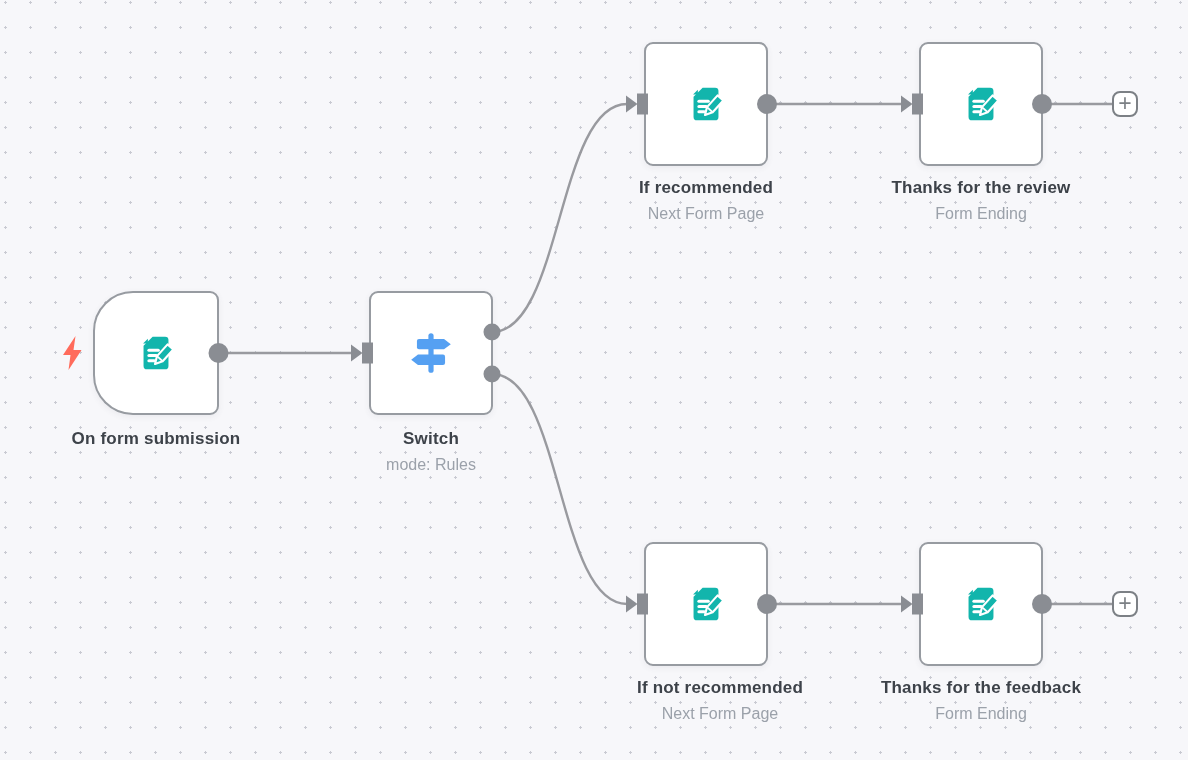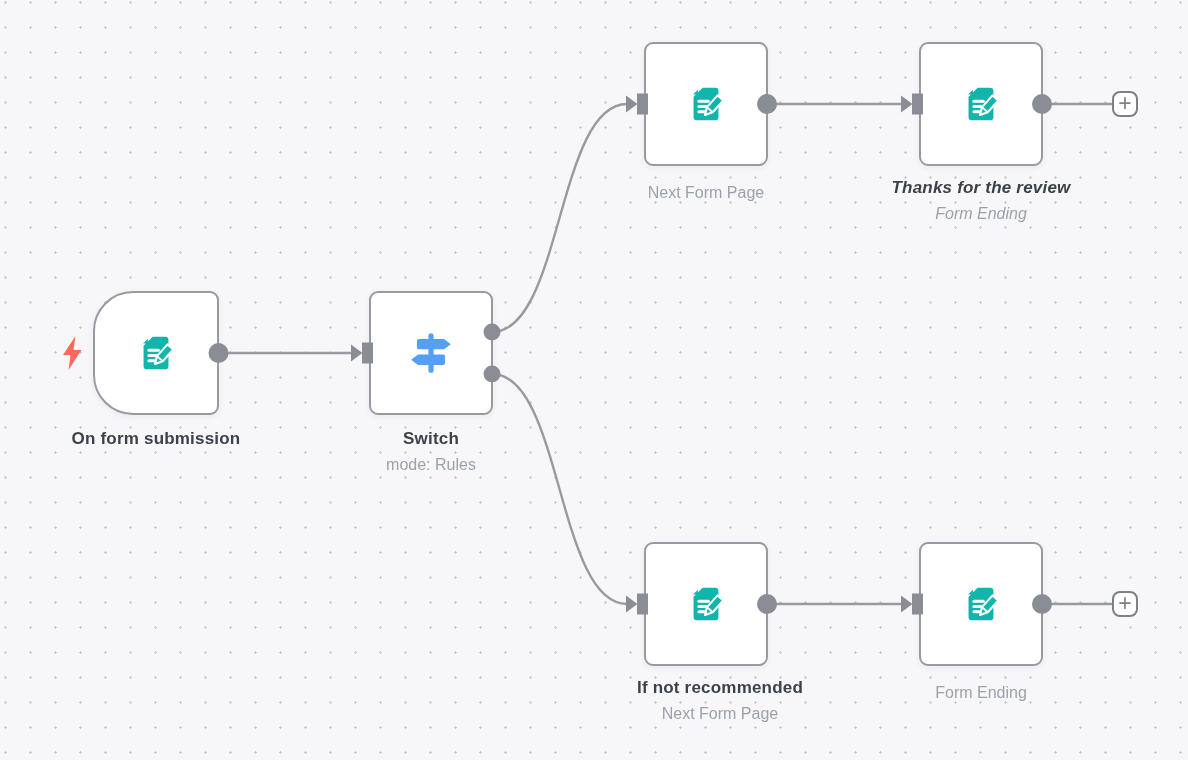--- a/index.html
+++ b/index.html
@@ -82,37 +82,38 @@
       <rect x="15" y="19.5" width="13" height="3.2" rx="1.6" fill="#ffffff"></rect>
       <rect x="15" y="25" width="11" height="3.2" rx="1.6" fill="#ffffff"></rect>
       <rect x="15" y="30.5" width="9" height="3.2" rx="1.6" fill="#ffffff"></rect>
       <g transform="translate(23,35.5) rotate(-48)">
         <path d="M0,0 L7.5,-4 H24 V4 H7.5 Z" fill="#12b5ac" stroke="#ffffff" stroke-width="2.2" stroke-linejoin="round"></path>
         <line x1="7.5" y1="-4" x2="7.5" y2="4" stroke="#ffffff" stroke-width="1.8"></line>
       </g>
     </svg>
   </div>
   <div class="node-label" style="left:546px; top:177px;">
+    <div class="node-title">If recommended</div>
     <div class="node-subtitle">Next Form Page</div>
   </div>
 
   <div class="node" style="left:919px; top:42px;">
     <svg width="46" height="46" viewBox="0 0 48 48">
       <path d="M20.5,7 H33.5 Q37,7 37,10.5 V37.5 Q37,41 33.5,41 H14.5 Q11,41 11,37.5 V16.5 Z" fill="#12b5ac"></path>
       <path d="M15.5,9 L15.5,14 L10.5,14 Z" fill="#12b5ac"></path>
       <rect x="15" y="19.5" width="13" height="3.2" rx="1.6" fill="#ffffff"></rect>
       <rect x="15" y="25" width="11" height="3.2" rx="1.6" fill="#ffffff"></rect>
       <rect x="15" y="30.5" width="9" height="3.2" rx="1.6" fill="#ffffff"></rect>
       <g transform="translate(23,35.5) rotate(-48)">
         <path d="M0,0 L7.5,-4 H24 V4 H7.5 Z" fill="#12b5ac" stroke="#ffffff" stroke-width="2.2" stroke-linejoin="round"></path>
         <line x1="7.5" y1="-4" x2="7.5" y2="4" stroke="#ffffff" stroke-width="1.8"></line>
       </g>
     </svg>
   </div>
-  <div class="node-label" style="left:821px; top:177px;font-style:italic;">
+  <div class="node-label" style="left:821px; top:177px;">
     <div class="node-title">Thanks for the review</div>
     <div class="node-subtitle">Form Ending</div>
   </div>
 
   <div class="node" style="left:644px; top:542px;">
     <svg width="46" height="46" viewBox="0 0 48 48">
       <path d="M20.5,7 H33.5 Q37,7 37,10.5 V37.5 Q37,41 33.5,41 H14.5 Q11,41 11,37.5 V16.5 Z" fill="#12b5ac"></path>
       <path d="M15.5,9 L15.5,14 L10.5,14 Z" fill="#12b5ac"></path>
       <rect x="15" y="19.5" width="13" height="3.2" rx="1.6" fill="#ffffff"></rect>
       <rect x="15" y="25" width="11" height="3.2" rx="1.6" fill="#ffffff"></rect>
@@ -135,20 +136,21 @@
       <rect x="15" y="19.5" width="13" height="3.2" rx="1.6" fill="#ffffff"></rect>
       <rect x="15" y="25" width="11" height="3.2" rx="1.6" fill="#ffffff"></rect>
       <rect x="15" y="30.5" width="9" height="3.2" rx="1.6" fill="#ffffff"></rect>
       <g transform="translate(23,35.5) rotate(-48)">
         <path d="M0,0 L7.5,-4 H24 V4 H7.5 Z" fill="#12b5ac" stroke="#ffffff" stroke-width="2.2" stroke-linejoin="round"></path>
         <line x1="7.5" y1="-4" x2="7.5" y2="4" stroke="#ffffff" stroke-width="1.8"></line>
       </g>
     </svg>
   </div>
   <div class="node-label" style="left:821px; top:677px;">
+    <div class="node-title">Thanks for the feedback</div>
     <div class="node-subtitle">Form Ending</div>
   </div>
 
   <div class="plus-btn" style="left:1112px; top:91px;">
     <span>+</span>
   </div>
   <div class="plus-btn" style="left:1112px; top:591px;">
     <span>+</span>
   </div>
 

